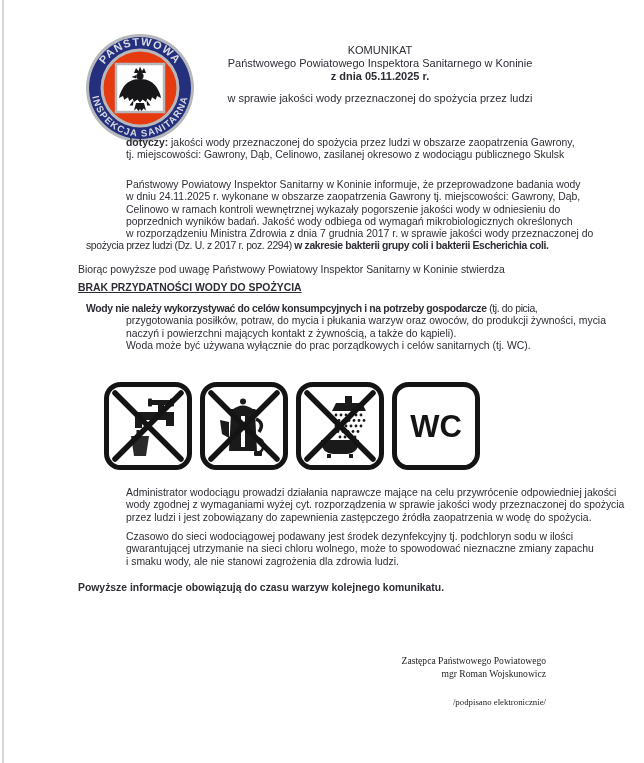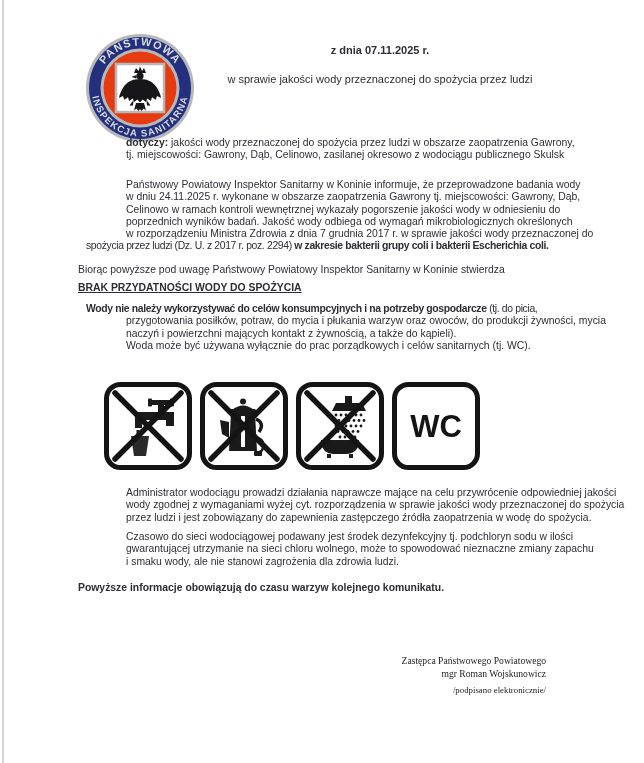--- a/index.html
+++ b/index.html
@@ -5,31 +5,31 @@
   html,body{margin:0;padding:0;background:#fff;}
   .page{
     position:relative;width:644px;height:763px;background:#ffffff;
     font-family:"Liberation Sans",sans-serif;color:#2d2d35;overflow:hidden;
   }
   .edge{position:absolute;left:2px;top:0;width:2px;height:763px;background:#d7d7da;}
   .badge{position:absolute;left:85px;top:33px;width:110px;height:110px;}
   .badge-text{fill:#d8dadf;font-weight:bold;font-family:"Liberation Sans",sans-serif;letter-spacing:1.2px;}
   .header-block{position:absolute;left:140px;top:44px;width:480px;text-align:center;
     font-size:11px;line-height:13.2px;}
-  .header-block .subject{margin-top:16px;}
+  .header-block .subject{margin-top:8px;}
   .b{font-weight:bold;}
   .txt{position:absolute;left:78px;width:548px;font-size:10.4px;line-height:12.3px;}
   .pre{white-space:pre-line;margin-left:48px;}
   .nw{white-space:nowrap;letter-spacing:-0.35px;margin-left:8px;}
   .verdict{font-weight:bold;text-decoration:underline;}
   .icons-row{position:absolute;left:102px;top:380px;display:flex;gap:4px;}
   .icons-row svg{display:block;}
   .signature{position:absolute;left:306px;top:655px;width:240px;text-align:right;
     font-family:"Liberation Serif",serif;font-size:9.6px;line-height:12.6px;color:#1c1c1c;}
-  .signature .note{margin-top:4px;font-size:8.8px;}
+  .signature .note{margin-top:16px;font-size:8.8px;}
 </style>
 </head>
 <body>
 
 <div class="page">
   <div class="edge"></div>
 
   <svg class="badge" viewBox="0 0 110 110">
     <defs>
       <path id="arcT" d="M 12.5,55 A 42.5,42.5 0 0 1 97.5,55"></path>
@@ -47,21 +47,23 @@
       <path d="M55,46 C47,46 42,49 38.5,54 C36,58 34.5,61.5 34,65 L38,63 L39.2,66.8 L43,64.2 L44.2,68 L47.8,65.4 L49,69 L52.4,66.4 L55,69.5 L57.6,66.4 L61,69 L62.2,65.4 L65.8,68 L67,64.2 L70.8,66.8 L72,63 L76,65 C75.5,61.5 74,58 71.5,54 C68,49 63,46 55,46 Z"></path>
       <path d="M51,70 L59,70 L61,77.5 L58.5,75.5 L56.5,78 L55,76 L53.5,78 L51.5,75.5 L49,77.5 Z"></path>
       <path d="M48.5,67 L44.5,72.5 L48,72.5 Z"></path>
       <path d="M61.5,67 L65.5,72.5 L62,72.5 Z"></path>
     </g>
     <text class="badge-text" font-size="11"><textPath href="#arcT" startOffset="50%" text-anchor="middle">PAŃSTWOWA</textPath></text>
     <text class="badge-text" font-size="9.5"><textPath href="#arcB" startOffset="50%" text-anchor="middle">INSPEKCJA SANITARNA</textPath></text>
   </svg>
 
   <div class="header-block">
-    <div class="b">z dnia 07.11.2025 r.</div>
+    <div>KOMUNIKAT</div>
+    <div>Państwowego Powiatowego Inspektora Sanitarnego w Koninie</div>
+    <div class="b">z dnia 05.11.2025 r.</div>
     <div class="subject">w sprawie jakości wody przeznaczonej do spożycia przez ludzi</div>
   </div>
 
   <div class="txt pre" style="top:137px"><span class="b">dotyczy:</span><span> jakości wody przeznaczonej do spożycia przez ludzi w obszarze zaopatrzenia Gawrony,
 tj. miejscowości: Gawrony, Dąb, Celinowo, zasilanej okresowo z wodociągu publicznego Skulsk</span></div>
 
   <div class="txt" style="top:179px">
     <div class="pre">Państwowy Powiatowy Inspektor Sanitarny w Koninie informuje, że przeprowadzone badania wody
 w dniu 24.11.2025 r. wykonane w obszarze zaopatrzenia Gawrony tj. miejscowości: Gawrony, Dąb,
 Celinowo w ramach kontroli wewnętrznej wykazały pogorszenie jakości wody w odniesieniu do

